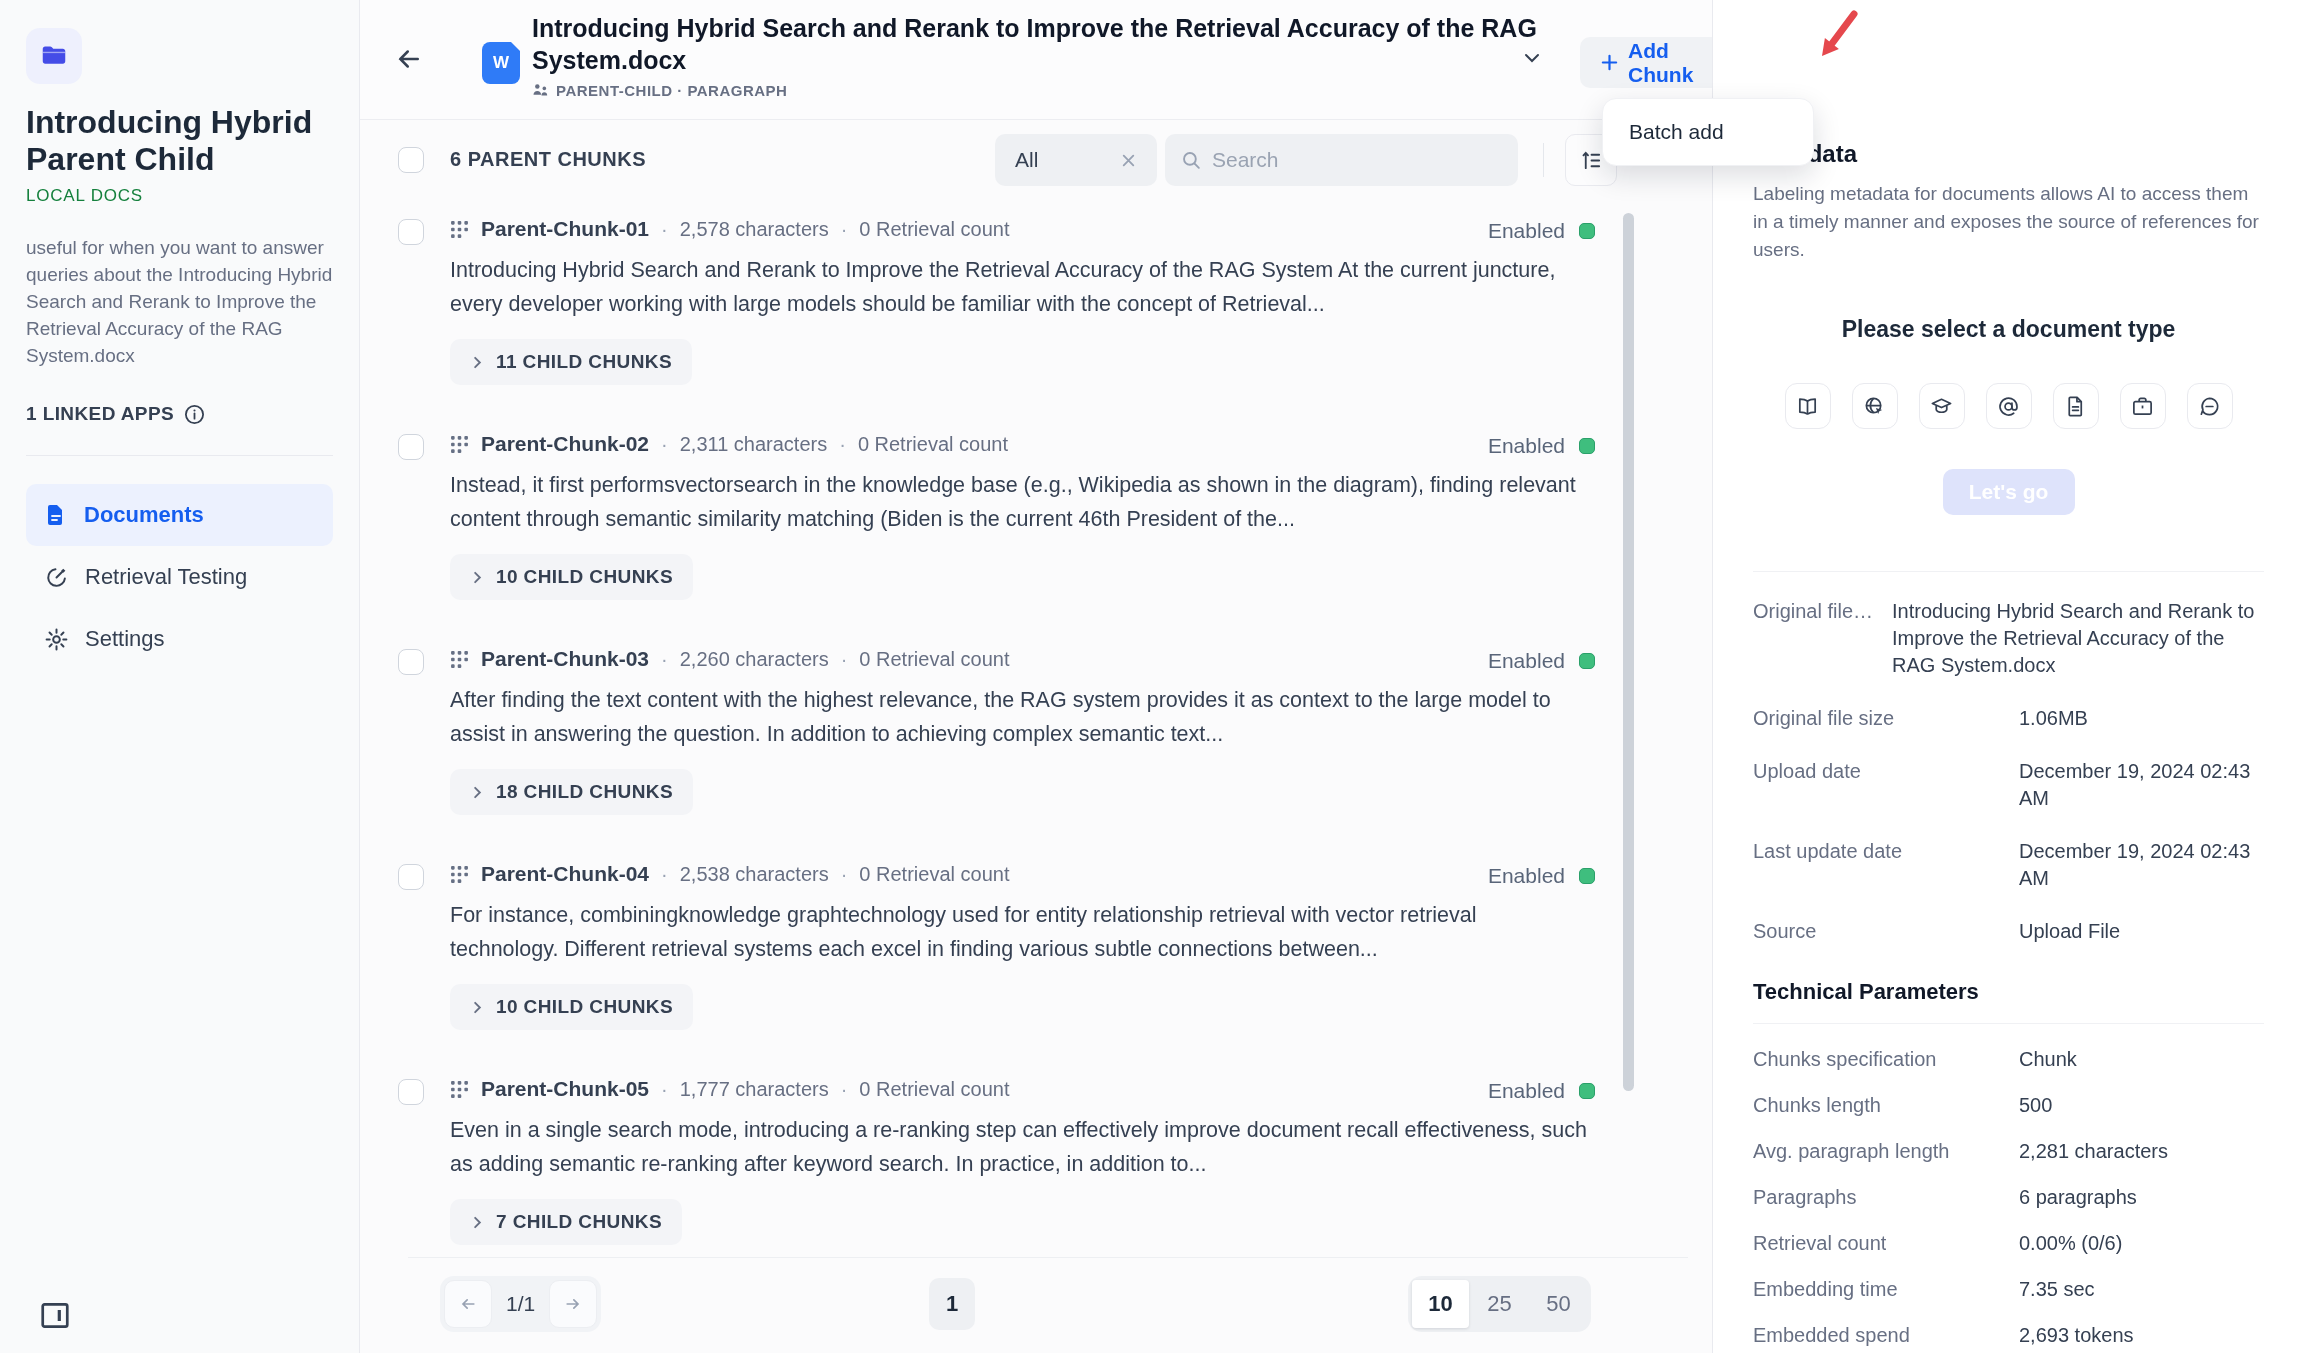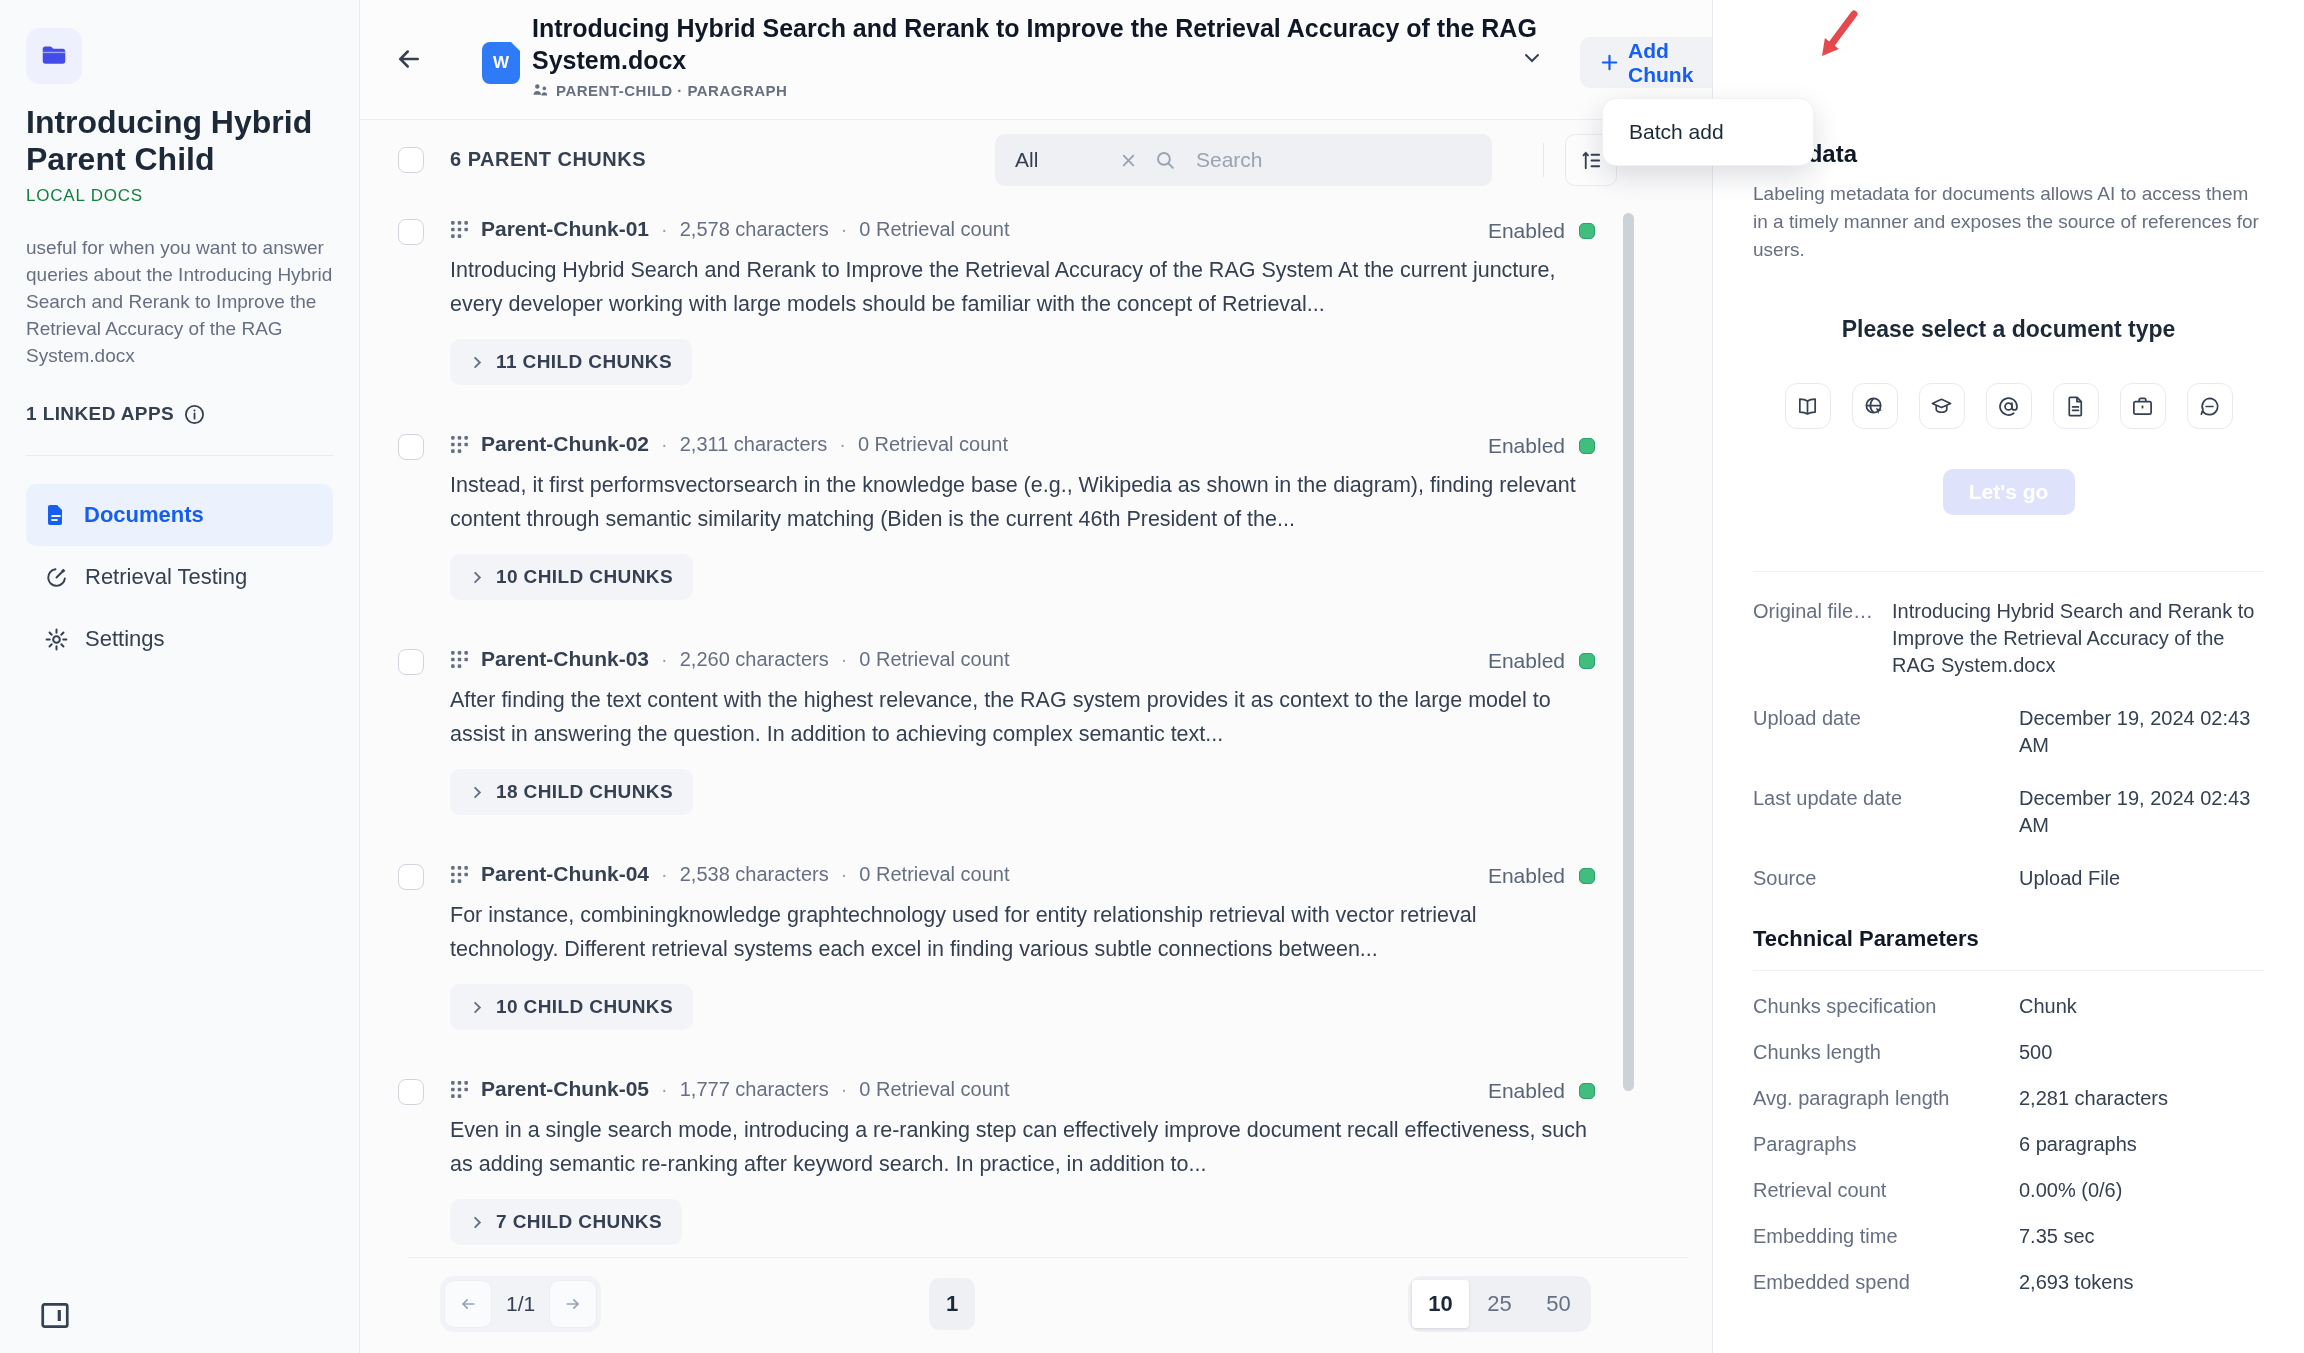--- a/index.html
+++ b/index.html
@@ -70,22 +70,22 @@
   
   .list-toolbar { position:absolute; left:0; top:130px; width:1352px; height:60px; }
   .checkbox { width:26px; height:26px; border:1.5px solid #D0D5DD; border-radius:8px; background:#fff; cursor:pointer; }
   .toolbar-check { position:absolute; left:38px; top:17px; }
   .chunks-count { position:absolute; left:90px; top:18px; font-size:20px; font-weight:700;
     color:#354052; letter-spacing:.5px; }
   .filter-chip { position:absolute; left:635px; top:4px; width:162px; height:52px; border-radius:10px;
     background:#EEF0F3; display:flex; align-items:center; padding:0 20px; cursor:pointer; }
   .filter-chip .chip-label { font-size:21px; color:#354052; }
   .filter-chip .chip-x { margin-left:auto; }
-  .search-box { position:absolute; left:779px; top:4px; width:353px; height:52px; border-radius:10px;
-    background:#EEF0F3; display:flex; align-items:center; gap:20px; padding:0 16px; }
+  .search-box { position:absolute; left:805px; top:4px; width:353px; height:52px; border-radius:10px;
+    background:#EEF0F3; display:flex; align-items:center; gap:10px; padding:0 16px; }
   .search-box input { border:none; outline:none; background:transparent; width:260px;
     font-family:"Liberation Sans", sans-serif; font-size:21px; color:#354052; }
   .search-box input::placeholder { color:#9AA3B2; }
   .toolbar-vdiv { position:absolute; left:1183px; top:13px; width:1px; height:34px; background:#E4E7EC; }
   .sort-btn { position:absolute; left:1205px; top:4px; width:52px; height:52px; border-radius:10px;
     background:#FCFCFD; border:1px solid #E9EAEF; display:flex; align-items:center; justify-content:center; cursor:pointer; }
 
   
   .chunk-row { position:absolute; left:0; width:1352px; height:208px; }
   .row-check { position:absolute; left:38px; top:12px; }
@@ -582,20 +582,24 @@
   <div class="lets-go">Let's go</div>
 
   <div class="panel-divider"></div>
 
   <div class="info-list">
     <div class="info-row wide">
       <span class="info-label">Original filen...</span>
       <span class="info-value">Introducing Hybrid Search and Rerank to Improve the Retrieval Accuracy of the RAG System.docx</span>
     </div>
     <div class="info-row">
+      <span class="info-label">Original file size</span>
+      <span class="info-value">1.06MB</span>
+    </div>
+    <div class="info-row">
       <span class="info-label">Upload date</span>
       <span class="info-value">December 19, 2024 02:43 AM</span>
     </div>
     <div class="info-row">
       <span class="info-label">Last update date</span>
       <span class="info-value">December 19, 2024 02:43 AM</span>
     </div>
     <div class="info-row">
       <span class="info-label">Source</span>
       <span class="info-value">Upload File</span>

